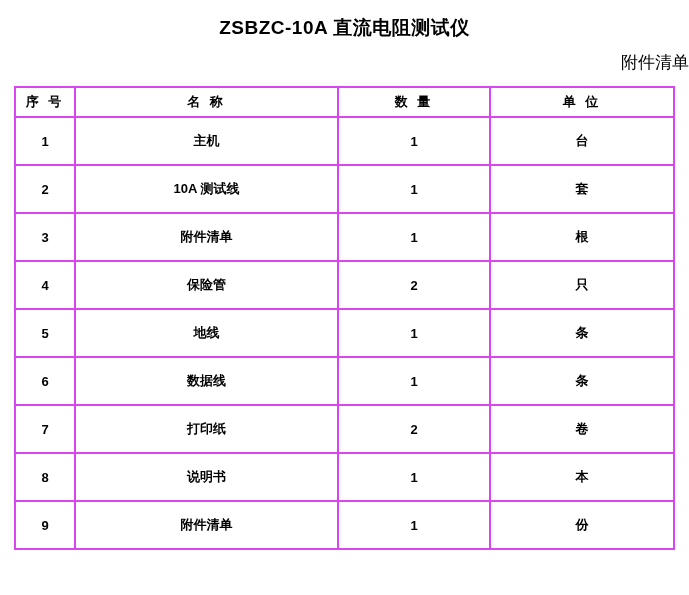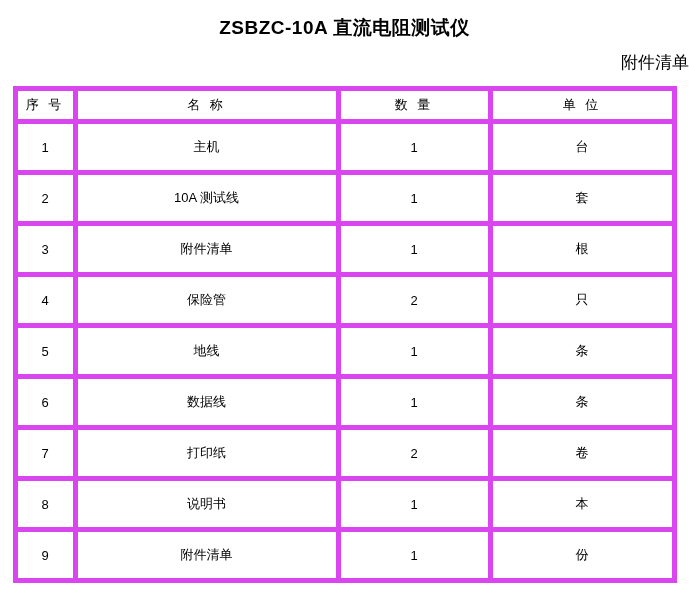--- a/index.html
+++ b/index.html
@@ -39,24 +39,24 @@
     padding-left: 40px;
   }
   table.accessory-table {
     border-collapse: collapse;
     margin: 0 auto;
     width: 659px;
     table-layout: fixed;
   }
   table.accessory-table td,
   table.accessory-table th {
-    border: 5px solid #d946ef;
+    border: 2px solid #d946ef;
     text-align: center;
     vertical-align: middle;
-    font-weight: normal;
+    font-weight: bold;
     font-size: 13px;
     padding: 0;
   }
   thead td {
     height: 28px;
     font-size: 13.5px;
     letter-spacing: 3px;
   }
   tbody td {
     height: 46px;

